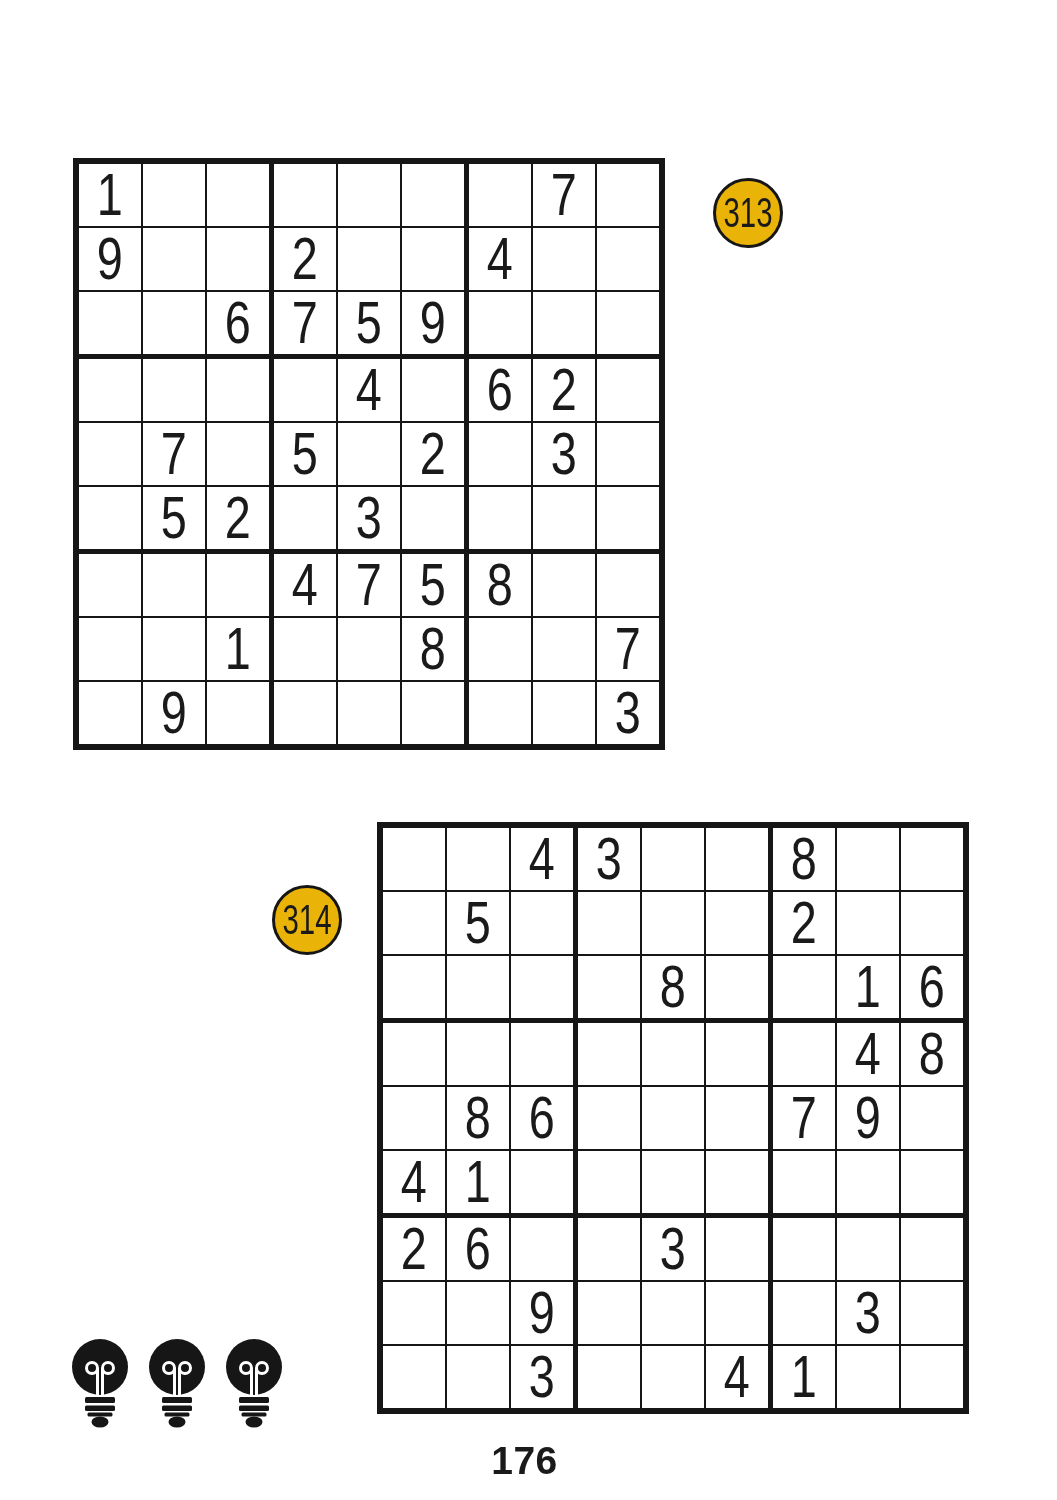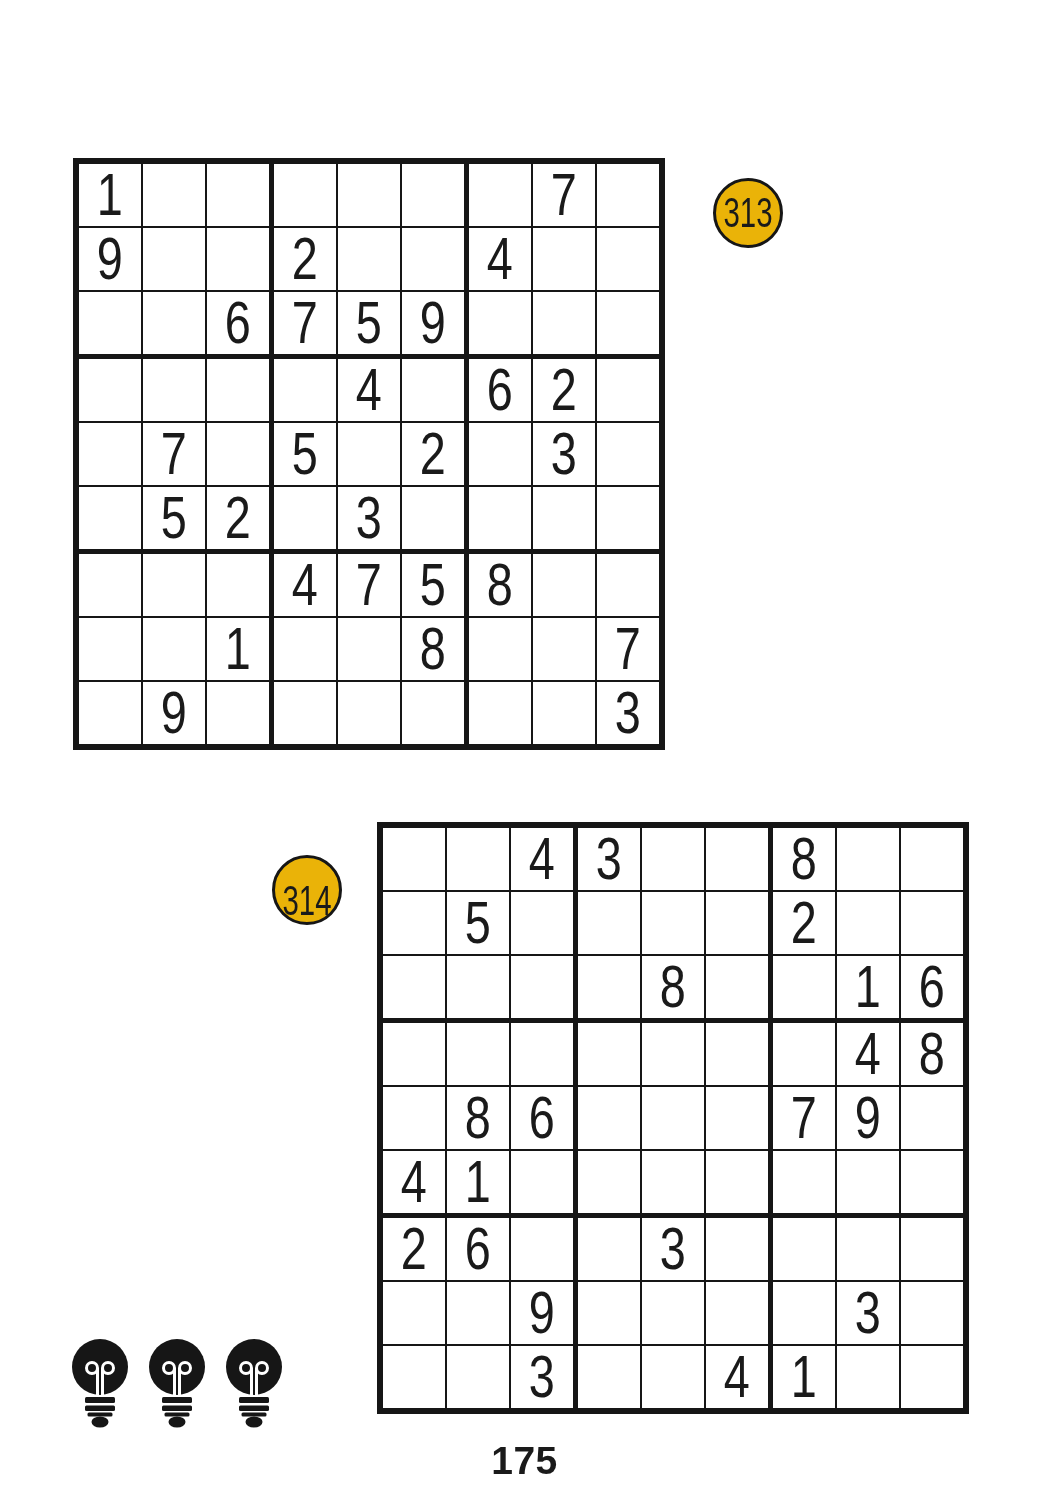--- a/index.html
+++ b/index.html
@@ -48,21 +48,21 @@
     background: #eab308;
   }
   .badge span {
     font-size: 42px;
     line-height: 1;
     color: #1a1a1a;
     display: inline-block;
     transform: scaleX(0.70);
   }
   .badge-313 { left: 713px; top: 178px; }
-  .badge-314 { left: 272px; top: 855px; align-items: flex-end; }
+  .badge-314 { left: 272px; top: 885px; }
 
   .sudoku-313 { left: 73px;  top: 158px; }
   .sudoku-314 { left: 377px; top: 822px; }
 
   
   .difficulty {
     position: absolute;
     left: 71px; top: 1337px;
     display: flex; gap: 19px;
   }
@@ -611,13 +611,13 @@
     <circle cx="37" cy="31" r="5.5" fill="none" stroke="#ffffff" stroke-width="3"></circle>
     <line x1="26.5" y1="31" x2="26.5" y2="59" stroke="#ffffff" stroke-width="3"></line>
     <line x1="31.5" y1="31" x2="31.5" y2="59" stroke="#ffffff" stroke-width="3"></line>
     <rect x="14" y="60" width="30" height="6" rx="1.5" fill="#161616"></rect>
     <rect x="14" y="68.5" width="30" height="5.5" rx="1.5" fill="#161616"></rect>
     <rect x="16.5" y="75.5" width="25" height="4" rx="1.5" fill="#161616"></rect>
     <ellipse cx="29" cy="85" rx="8.5" ry="5.5" fill="#161616"></ellipse>
   </svg>
   </div>
 
-<div class="page-number">175</div>
+<div class="page-number">176</div>
 
 </body></html>

